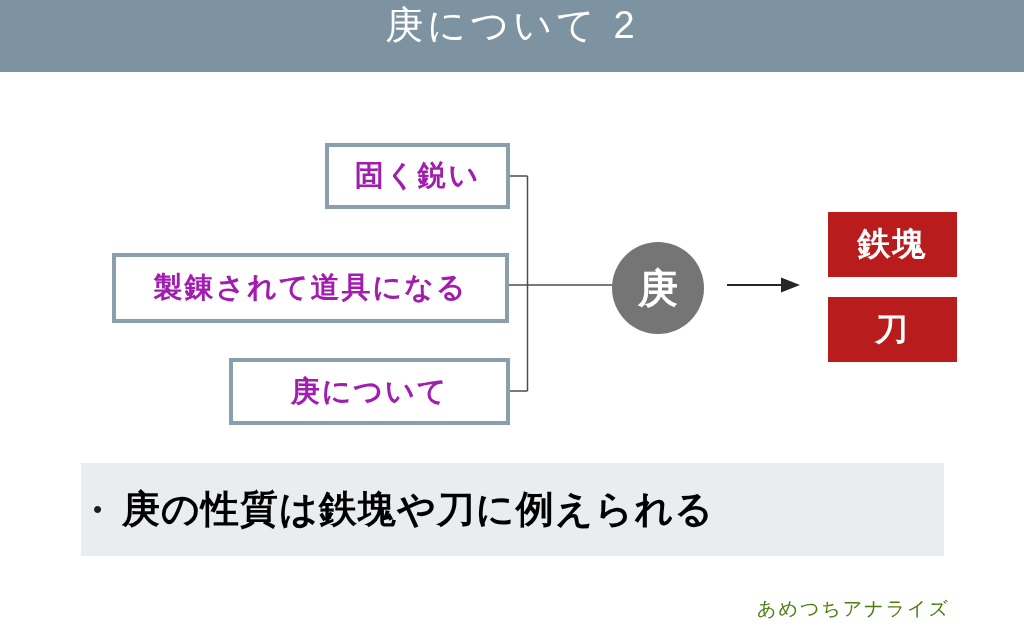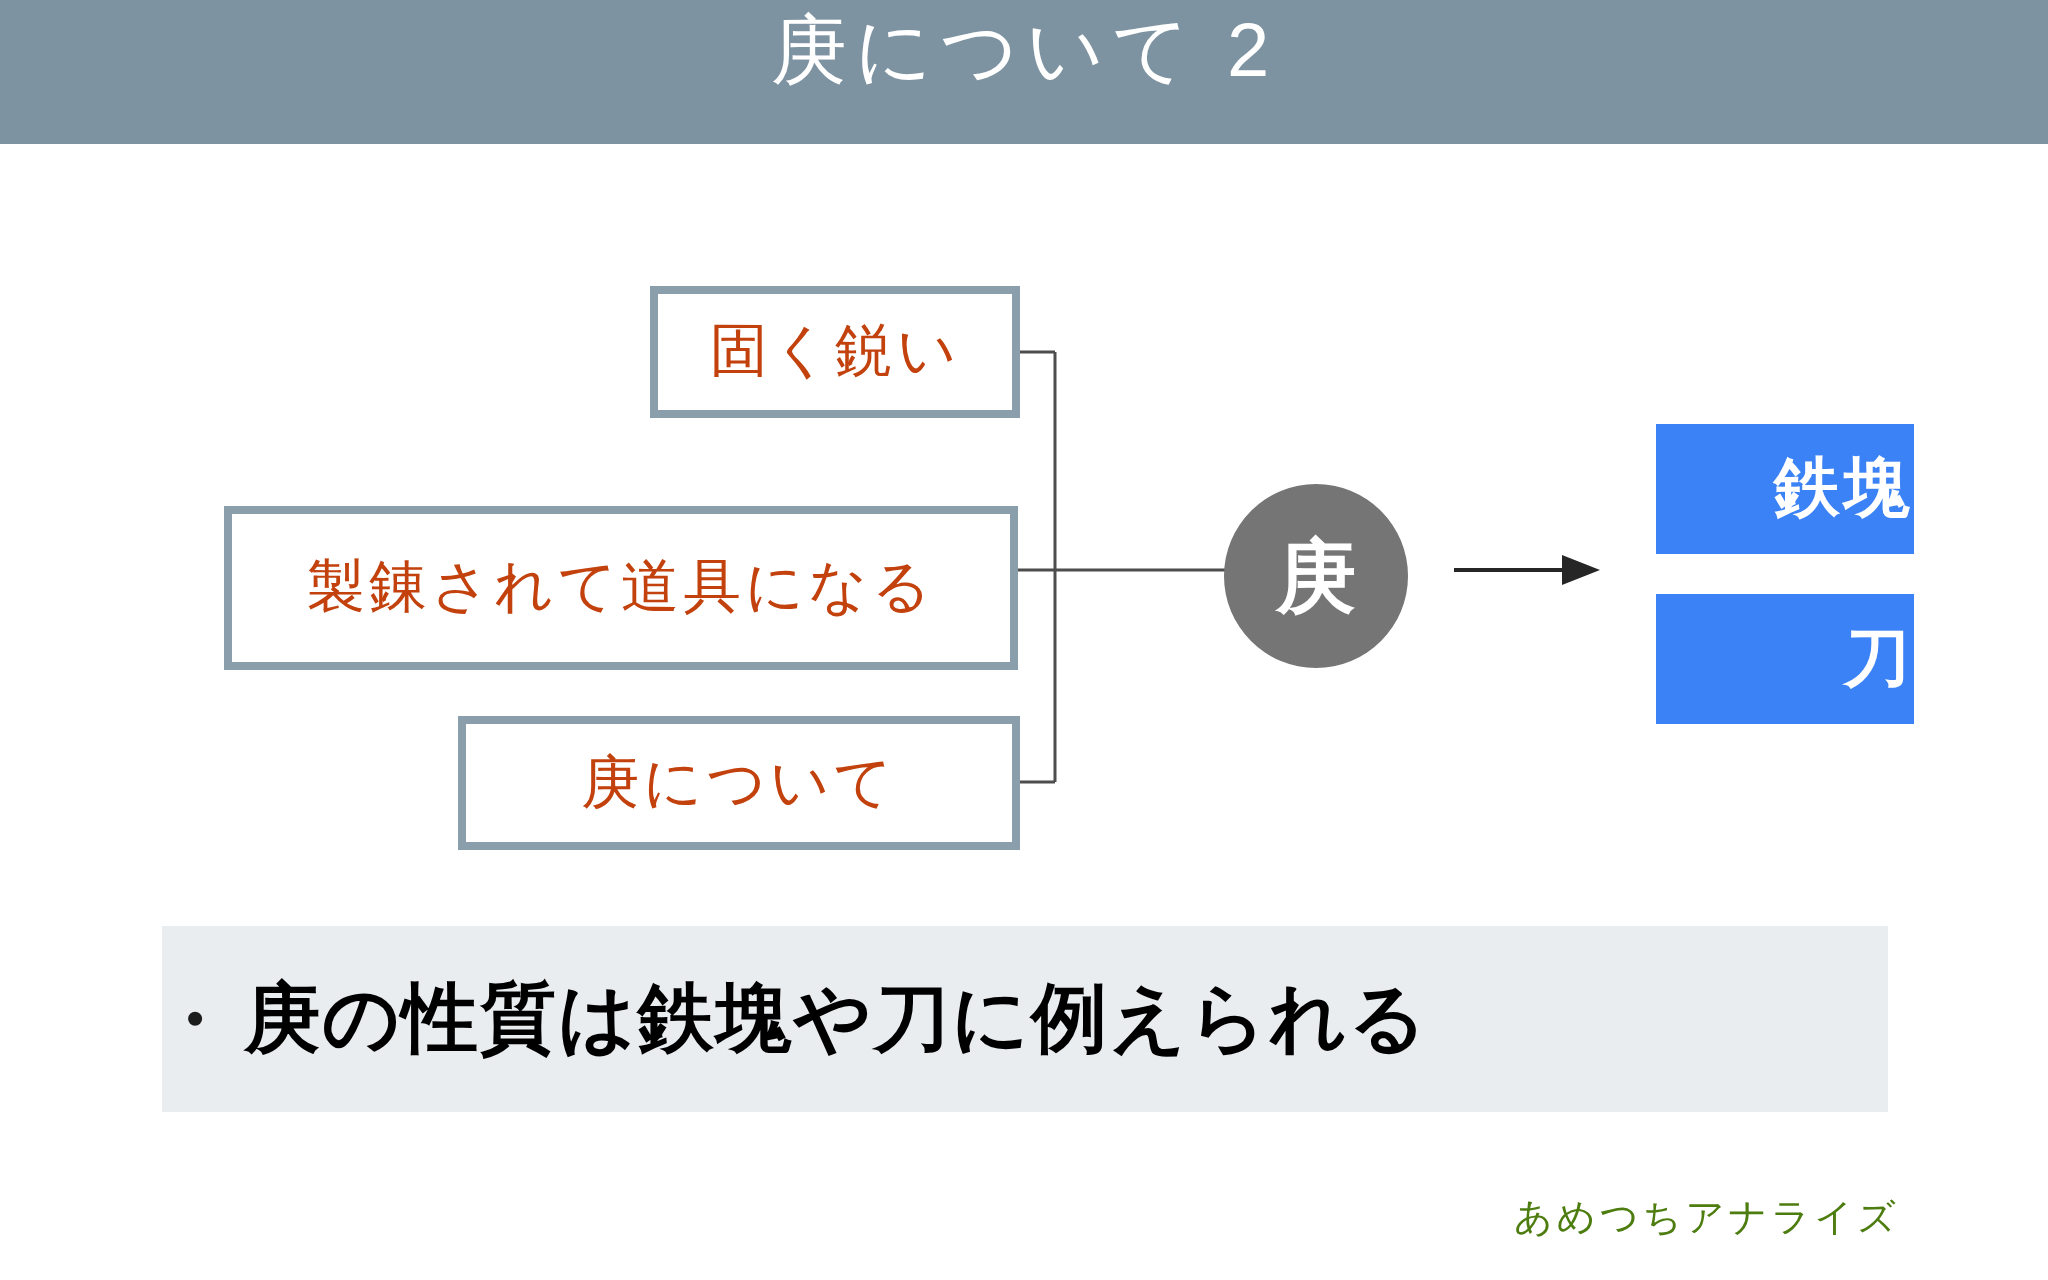--- a/index.html
+++ b/index.html
@@ -33,27 +33,27 @@
   }
   
   .trait-box {
     position: absolute;
     box-sizing: border-box;
     border: 4px solid #8a9eac;
     background: #ffffff;
     display: flex;
     align-items: center;
     justify-content: center;
-    color: #c2410c;
-    font-weight: normal;
+    color: #a21caf;
+    font-weight: bold;
     font-size: 29px;
     letter-spacing: 2px;
   }
   .trait-1 { left: 325px; top: 143px; width: 185px; height: 66px; }
-  .trait-2 { left: 112px; top: 253px; width: 397px; height: 82px; }
+  .trait-2 { left: 112px; top: 253px; width: 397px; height: 70px; }
   .trait-3 { left: 229px; top: 358px; width: 281px; height: 67px; }
   
   .connectors {
     position: absolute;
     top: 0; left: 0;
     width: 1024px;
     height: 640px;
     pointer-events: none;
   }
   
@@ -69,24 +69,24 @@
     color: #ffffff;
     font-size: 40px;
     font-weight: bold;
   }
   
   .result-box {
     position: absolute;
     left: 828px;
     width: 129px;
     height: 65px;
-    background: #3b82f6;
+    background: #b91c1c;
     display: flex;
     align-items: center;
-    justify-content: flex-end;
+    justify-content: center;
     color: #ffffff;
     font-weight: bold;
     font-size: 33px;
     letter-spacing: 2px;
   }
   .result-1 { top: 212px; }
   .result-2 { top: 297px; }
   
   .summary {
     position: absolute;

